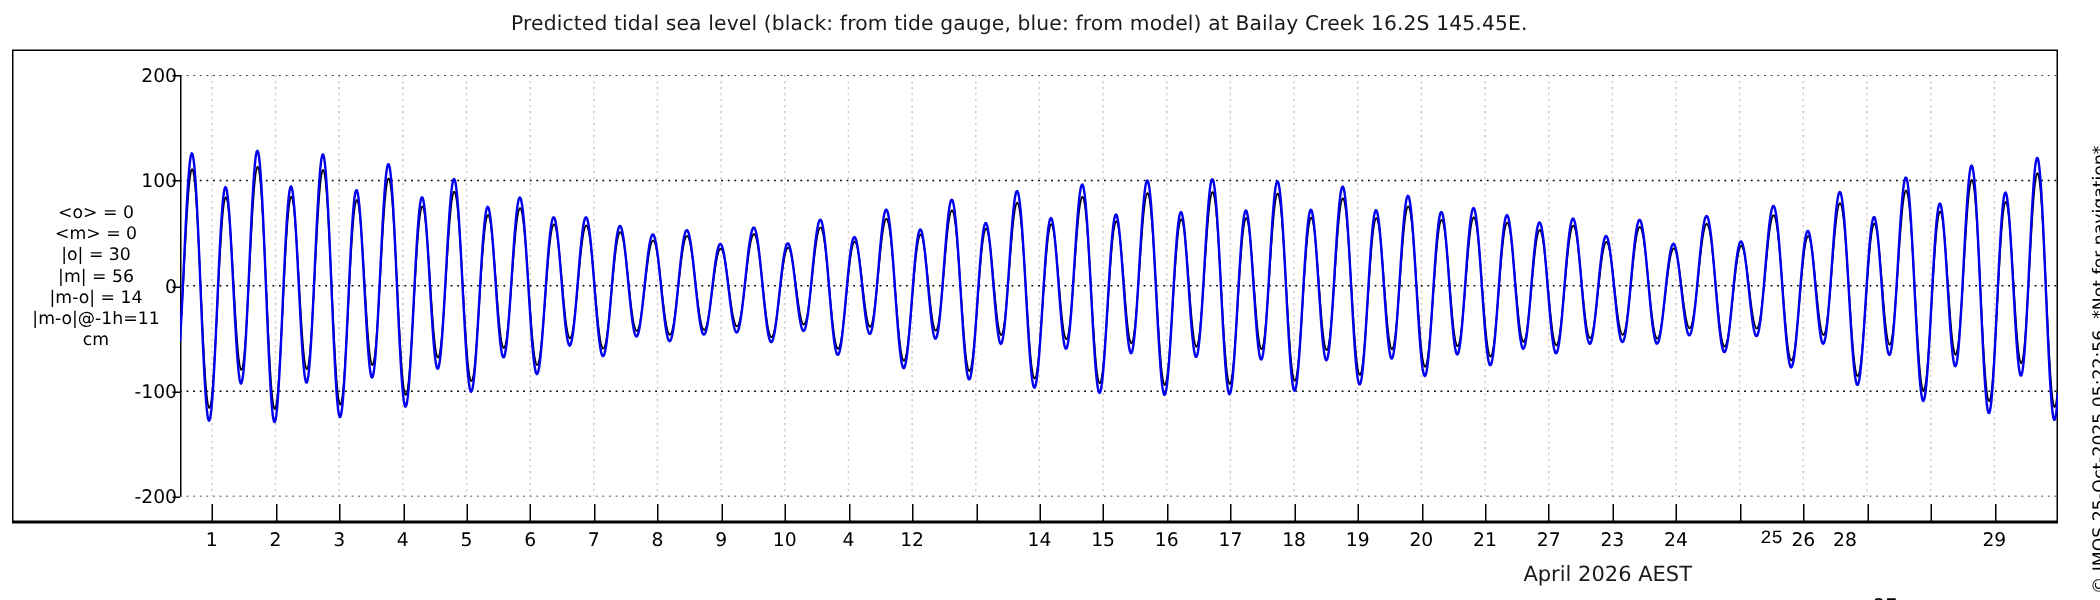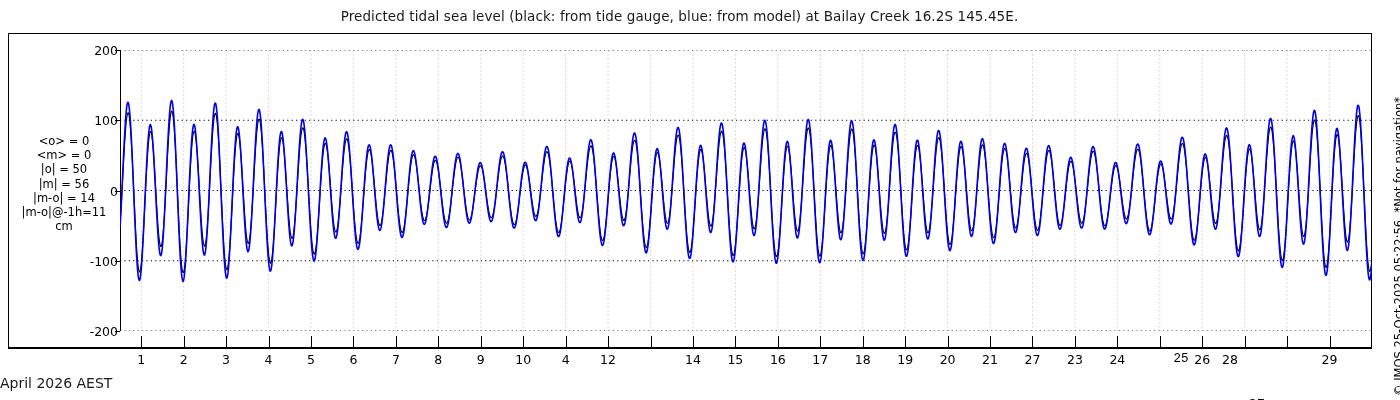--- a/index.html
+++ b/index.html
@@ -124,21 +124,21 @@
     font-size: 12.5px;
     color: #000000;
     transform: translateX(-50%);
     white-space: nowrap;
   }
   #x-axis-title {
     position: absolute;
     left: 0;
     top: 375px;
     width: 1128px;
-    text-align: left;
+    text-align: right;
     font-size: 14px;
     color: #1a1a1a;
     white-space: nowrap;
   }
 
   
   #credit {
     position: absolute;
     right: 1px;
     top: 0;
@@ -163,21 +163,21 @@
 
 <div id="page">
 
   <div id="chart-title">Predicted tidal sea level (black: from tide gauge, blue: from model) at Bailay Creek 16.2S 145.45E.</div>
 
   <div id="outer-frame"></div>
 
   <div id="stats-block">
       <div>&lt;o&gt; = 0</div>
       <div>&lt;m&gt; = 0</div>
-      <div>|o| = 50</div>
+      <div>|o| = 30</div>
       <div>|m| = 56</div>
       <div>|m-o| = 14</div>
       <div>|m-o|@-1h=11</div>
       <div>cm</div>
     </div>
 
   <div id="y-labels">
       <div class="ylabel" style="top: 0px;">200</div>
       <div class="ylabel" style="top: 70.25px;">100</div>
       <div class="ylabel" style="top: 140.5px;">0</div>

